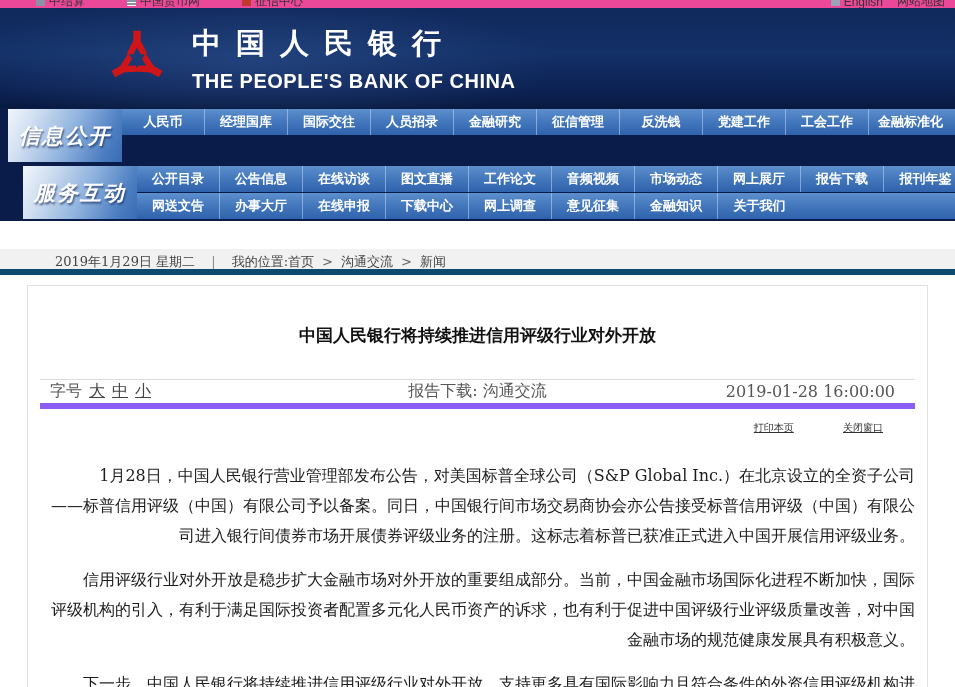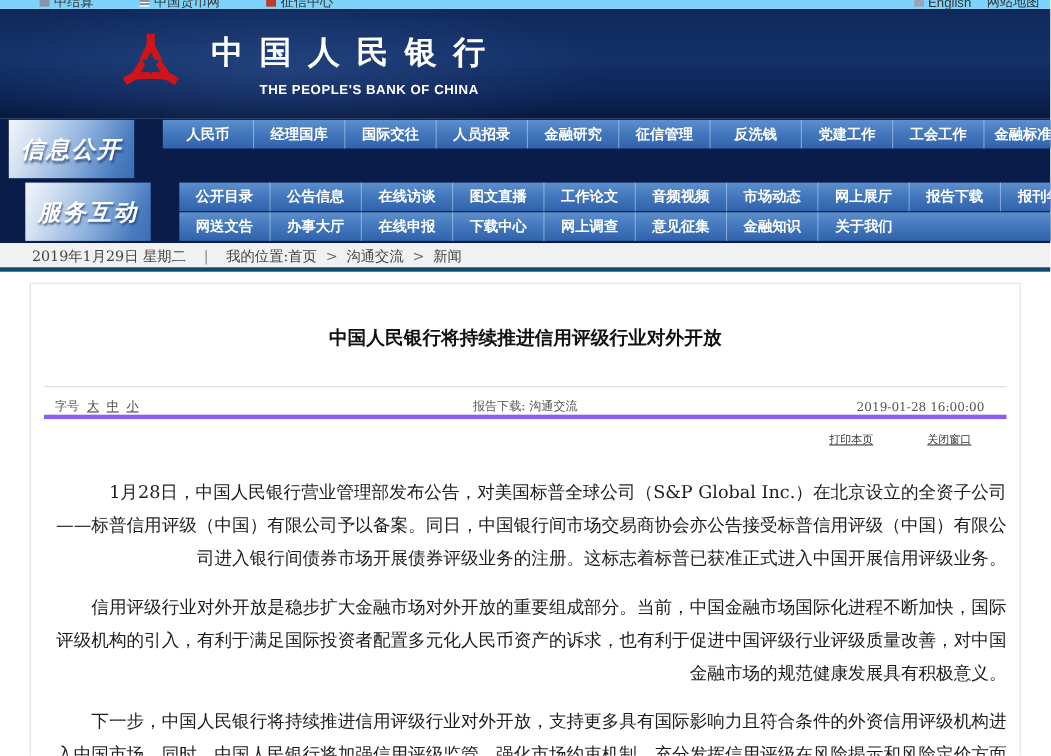--- a/index.html
+++ b/index.html
@@ -1,20 +1,20 @@
 <!DOCTYPE html>
 <html><head>
 <meta charset="utf-8">
 <style>
   * { margin:0; padding:0; box-sizing:border-box; }
   html,body { width:955px; height:687px; overflow:hidden; background:#fff; }
   body { font-family:"DejaVu Serif", serif; }
 
   
-  .topbar { height:8px; background:#7dd3fc; overflow:hidden; position:relative; }
+  .topbar { height:8px; background:#ec4899; overflow:hidden; position:relative; }
   .topbar-inner { position:absolute; top:-7px; left:0; right:0; display:flex;
     justify-content:space-between; font-size:12px; color:#333;
     font-family:"Liberation Sans", sans-serif; padding:0 10px 0 36px; }
   .tb-group { display:flex; gap:42px; }
   .tb-group.right { gap:14px; }
   .tb-link { display:inline-flex; align-items:center; cursor:pointer; }
   .tb-ic { display:inline-block; width:9px; height:9px; margin-right:4px; }
   .ic-doc { background:#8a93a6; }
   .ic-menu { background:repeating-linear-gradient(to bottom,#8a93a6 0 2px,#fff 2px 3px); }
   .ic-flag { background:#c0392b; }
@@ -23,57 +23,57 @@
   
   .header { height:100px;
     background:
       radial-gradient(ellipse 420px 95px at 27% 55%, rgba(72,112,182,.30), rgba(0,0,0,0) 70%),
       linear-gradient(to bottom, #10295c 0%, #133067 45%, #0d2355 80%, #081a40 100%);
     display:flex; align-items:center; padding-left:106px; }
   .logo-wrap { display:flex; align-items:center; }
   .logo-svg { width:62px; height:72px; margin-right:24px; }
   .logo-text .cn { color:#fff; font-size:29px; font-weight:bold; letter-spacing:15px;
     font-family:"DejaVu Serif", serif; white-space:nowrap; }
-  .logo-text .en { color:#fff; font-size:12px; font-weight:bold; letter-spacing:.5px;
-    font-family:"Liberation Sans", sans-serif; margin-top:6px;margin-left:44px; }
+  .logo-text .en { color:#fff; font-size:20px; font-weight:bold; letter-spacing:.5px;
+    font-family:"Liberation Sans", sans-serif; margin-top:6px; }
 
   
   .nav { background:#0a1d4a; padding:1px 0 2px; }
-  .nav-section { display:flex;gap:26px; }
+  .nav-section { display:flex; }
   .nav-section + .nav-section { margin-top:4px;padding-left:15px; }
   .nav-label { width:114px; height:53px; flex:0 0 114px; margin-left:8px;
     background:linear-gradient(115deg,#f2f6fb 0%,#cfdef1 22%,#8db1dd 55%,#4a7cc0 85%,#3a6cb4 100%);
     color:#fff; font-style:italic; font-weight:bold; font-size:21px; letter-spacing:2px;
     display:flex; align-items:center; justify-content:center;
     text-shadow:1px 2px 2px rgba(20,40,90,.65); font-family:"DejaVu Serif", serif;
     cursor:pointer; }
   .nav-rows { flex:1; display:flex; flex-direction:column; gap:1px; }
   .nav-row { height:26px; display:flex;
     background:linear-gradient(to bottom,#5d8fcd 0%,#4579bd 45%,#2f62ac 100%); }
   .nav-cell { width:83px; flex:0 0 83px; text-align:center; line-height:26px;
     color:#fff; font-weight:bold; font-size:13px; text-decoration:none;
     font-family:"Liberation Sans", sans-serif; cursor:pointer;
     border-right:1px solid rgba(190,215,240,.55); }
   .nav-row .nav-cell:last-child { border-right:none; }
 
   
   .breadcrumb { height:26px; line-height:25px; background:#f1f1f1;
-    border-bottom:4px solid #0c4a6e; font-size:13px; color:#444; padding-left:29px; }
+    border-bottom:6px solid #0c4a6e; font-size:13px; color:#444; padding-left:55px;margin-top:28px; }
   .breadcrumb a { color:#444; text-decoration:none; cursor:pointer; }
   .bc-sep { margin:0 8px; color:#666; }
   .bc-pipe { margin:0 12px; color:#888; }
 
   
   .main { background:#fff; }
   .panel { margin:10px 27px 0; border:1px solid #e2e2e2; padding:38px 12px 60px;
     min-height:500px; }
   .art-title { text-align:center; font-family:"Liberation Sans", sans-serif;
     font-size:17px; font-weight:bold; color:#111; margin-bottom:32px; }
-  .meta { display:flex; align-items:flex-end; height:30px; font-size:11px; color:#555;
-    border-top:1px solid #dcdcdc; border-bottom:4px solid #8b5cf6; }
+  .meta { display:flex; align-items:center; height:30px; font-size:16px; color:#555;
+    border-top:1px solid #dcdcdc; border-bottom:6px solid #8b5cf6; }
   .meta-left { width:32%; padding-left:10px; }
   .meta-center { width:36%; text-align:center; }
   .meta-right { width:32%; text-align:right; padding-right:20px; }
   .fs-link { margin-left:7px; text-decoration:underline; color:#444; cursor:pointer; }
   .actions { text-align:right; padding:12px 32px 0 0; font-size:10px; }
   .actions a { color:#333; text-decoration:underline; margin-left:46px; cursor:pointer; }
   .para { text-indent:2em; font-size:16px; line-height:30px; color:#1c1c1c;
     margin-top:14px;text-align:right; }
   .para:first-of-type { margin-top:26px; }
 </style>

